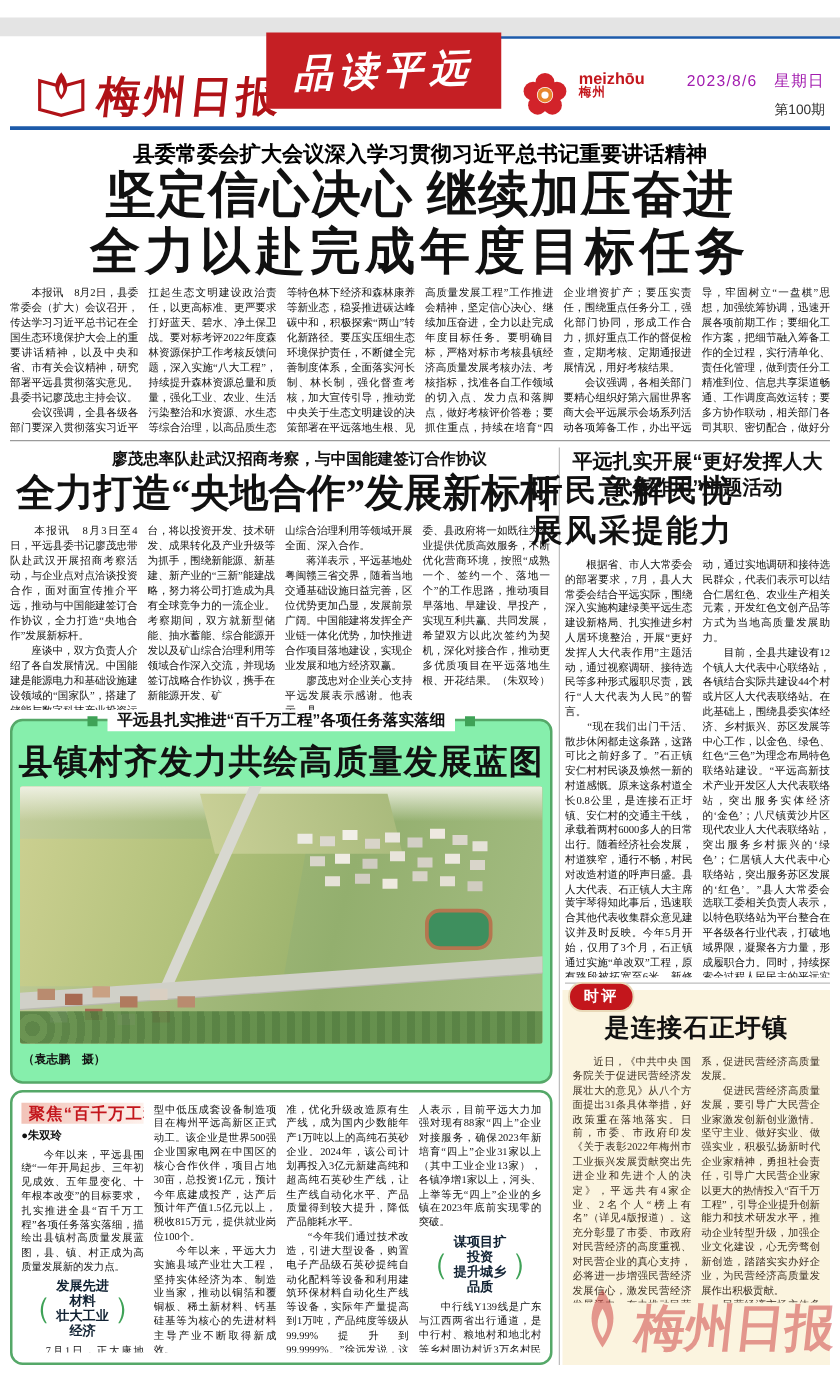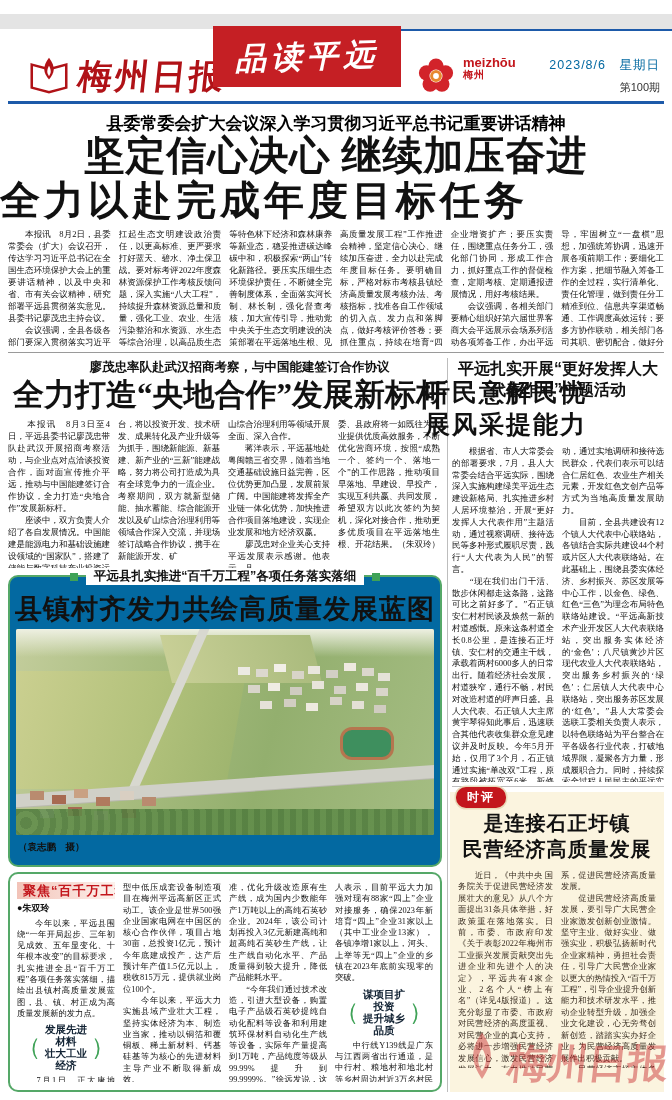--- a/index.html
+++ b/index.html
@@ -13,48 +13,48 @@
   .brand{left:26px;top:52px;display:flex;align-items:center;gap:6px;}
   .brand-name{font-size:34px;font-weight:bold;color:#b01217;letter-spacing:3px;transform:skewX(-6deg);}
   .banner{left:213px;top:26px;width:188px;height:61px;background:#c51f24;display:flex;align-items:center;justify-content:center;}
   .banner-title{color:#fff;font-size:31px;font-weight:bold;font-style:italic;letter-spacing:5px;transform:rotate(-2deg);}
   .banner-sub{left:213px;top:87px;width:188px;height:19px;background:#1d5aa9;color:#fff;display:flex;align-items:center;justify-content:center;font-size:12px;font-weight:bold;letter-spacing:2px;}
   .plum{left:416px;top:56px;display:flex;gap:7px;}
   .plum-txt{display:flex;flex-direction:column;line-height:1.05;}
   .plum-en{color:#c3161c;font-weight:bold;font-size:13px;}
   .plum-cn{color:#c3161c;font-weight:bold;font-size:10px;letter-spacing:1px;}
   .dateblock{right:12px;top:57px;width:130px;text-align:right;}
-  .date-line{font-size:12.5px;color:#0369a1;letter-spacing:1px;}
+  .date-line{font-size:12.5px;color:#a21caf;letter-spacing:1px;}
   .issue-line{font-size:11px;color:#333;margin-top:6px;}
   .blue-rule{left:8px;top:101px;width:656px;height:3px;background:#1d5aa9;}
   
   .rule1{left:8px;top:352px;width:656px;height:1px;background:#9a9a9a;}
   .vdiv{left:447px;top:358px;width:1px;height:734px;background:#bdbdbd;}
   .rule2{left:452px;top:786px;width:212px;height:1px;background:#bdbdbd;}
   
   .t-kicker{left:0;top:112px;width:672px;text-align:center;font-size:17px;font-weight:bold;color:#000;}
   .t-h1{left:0;top:134px;width:672px;text-align:center;font-size:40px;font-weight:900;letter-spacing:1px;line-height:44px;}
-  .t-h2{left:0;top:178px;width:672px;text-align:left;font-size:40px;font-weight:900;letter-spacing:4px;line-height:46px;}
+  .t-h2{left:0;top:178px;width:672px;text-align:center;font-size:40px;font-weight:900;letter-spacing:4px;line-height:46px;}
   .cols{display:flex;gap:8px;}
   .col{text-align:justify;overflow:hidden;white-space:pre-line;}
   .t-body{left:8px;top:228px;width:656px;height:120px;}
   .t-body .col{width:103px;height:120px;font-size:8.5px;line-height:12px;}
   
   .c-kicker{left:16px;top:359px;width:447px;text-align:center;font-size:12.5px;font-weight:bold;}
   .c-head{left:0;top:374px;width:447px;text-align:right;font-size:31px;font-weight:900;letter-spacing:0px;}
   .c-body{left:8px;top:418px;width:434px;height:150px;}
   .c-body .col{width:102px;height:150px;font-size:8.5px;line-height:12px;}
   
   .n-kicker{left:452px;top:359px;width:212px;text-align:center;font-size:16px;font-weight:bold;}
   .n-h{left:425px;width:212px;text-align:left;font-size:25px;font-weight:900;letter-spacing:2px;}
   .n-h1{top:376px;} .n-h2{top:408px;}
   .n-body{left:452px;top:446px;width:212px;height:336px;}
   .n-body .col{width:102px;height:336px;font-size:8.5px;line-height:11.8px;}
   
-  .pbox{left:8px;top:575px;width:434px;height:292px;border:2px solid #55a868;border-radius:10px;box-sizing:border-box;background:#0369a1;}
+  .pbox{left:8px;top:575px;width:434px;height:292px;border:2px solid #55a868;border-radius:10px;box-sizing:border-box;background:#86efac;}
   .p-kicker{position:absolute;left:0;top:-9px;width:100%;display:flex;align-items:center;justify-content:center;gap:8px;background:transparent;}
   .p-kicker .txt{background:#fff;padding:0 8px;font-size:12.5px;font-weight:bold;}
   .sq{width:8px;height:8px;background:#3fa257;}
   .p-head{position:absolute;left:0;top:14px;width:100%;text-align:center;font-size:27px;font-weight:900;letter-spacing:1px;}
   .photo{position:absolute;left:6px;top:52px;width:418px;height:206px;overflow:hidden;border-radius:2px;
          background:linear-gradient(105deg,#c3cd9c 0%,#a9bd80 30%,#93af6e 60%,#a5bd83 100%);}
   .field{position:absolute;left:-20px;top:42px;width:240px;height:118px;background:linear-gradient(95deg,#ccd091 0%,#b3c27c 60%,#9fb56f 100%);transform:skewX(-10deg);}
   .field2{position:absolute;left:150px;top:6px;width:150px;height:48px;background:linear-gradient(90deg,#c8cf96,#aabb7d);transform:skewX(14deg);}
   .road1{position:absolute;left:-12px;top:150px;width:460px;height:13px;background:#d0d0c8;transform:rotate(-4deg);box-shadow:0 1px 0 #b9b9af;}
   .road2{position:absolute;left:148px;top:-14px;width:9px;height:190px;background:#d8d8d0;transform:rotate(24deg);}
@@ -229,21 +229,20 @@
       <div class="col">　　中行线Y139线是广东与江西两省出行通道，是中行村、粮地村和地北村等乡村周边村近3万名村民日常出行的主要道路。多年来随着经济发展，这一路段交通愈加繁忙，日常车流快速增长，原本3.5米宽的单车道已难以满足村民日常出行和仙人草、灵芝等当地特色产品运输需求。
 　　2023年，平远县将行政村单车道改双车道作为实施“百千万工程”的重要举措，共投入9936万元实施“单改双”里程82.8公里，让农村公路持续赋能镇村发展。　▶下转2版</div>
     </div>
   </div>
 
   <div class="abs rule2"></div>
 
   <div class="abs cbox">
     <div class="badge-op sans">时评</div>
     <div class="c-h3 first">是连接石正圩镇</div>
-    <div class="c-h3">民营经济高质量发展</div>
     <div class="op-cols">
       <div class="op-col">　　近日，《中共中央 国务院关于促进民营经济发展壮大的意见》从八个方面提出31条具体举措，好政策重在落地落实。日前，市委、市政府印发《关于表彰2022年梅州市工业振兴发展贡献突出先进企业和先进个人的决定》，平远共有4家企业、2名个人“榜上有名”（详见4版报道）。这充分彰显了市委、市政府对民营经济的高度重视、对民营企业的真心支持，必将进一步增强民营经济发展信心，激发民营经济发展活力，有力推动民营经济发展壮大。
 　　长期以来，平远高度重视并大力支持民营经济发展壮大，坚定持续落实“两个毫不动摇”，促进“两个健康”，把企业家当家人，把企业事当家事，精准服务企业所需所盼所忧，持续推动民营经济发展壮大。
 　　促进民营经济高质量发展，要引导广大民营企业家进一步提振信心。积极投身粤港澳大湾区国家战略平台建设、产业有序转移和区域协调发展、苏区融湾先行区建设，致力构建亲清的新型政商关</div>
       <div class="op-col">系，促进民营经济高质量发展。
 　　促进民营经济高质量发展，要引导广大民营企业家激发创新创业激情。坚守主业、做好实业、做强实业，积极弘扬新时代企业家精神，勇担社会责任，引导广大民营企业家以更大的热情投入“百千万工程”，引导企业提升创新能力和技术研发水平，推动企业转型升级，加强企业文化建设，心无旁骛创新创造，踏踏实实办好企业，为民营经济高质量发展作出积极贡献。
 　　民营经济市场主体多元，发展层次不一，所处产业链条跨度不同，需要精准施策、靶向用力，有的放矢地加以引导扶持。我们必须坚持“两个毫不动摇”，切实把思想和行动统一到党中央的方针政策上来，统一到省委的决策部署上来，统一到市委的工作要求上来，旗帜鲜明为民营经济发展摇旗鼓劲，推动民营经济迈向更加广阔的舞台。</div>
     </div>
     <div class="watermark">
       <span>

